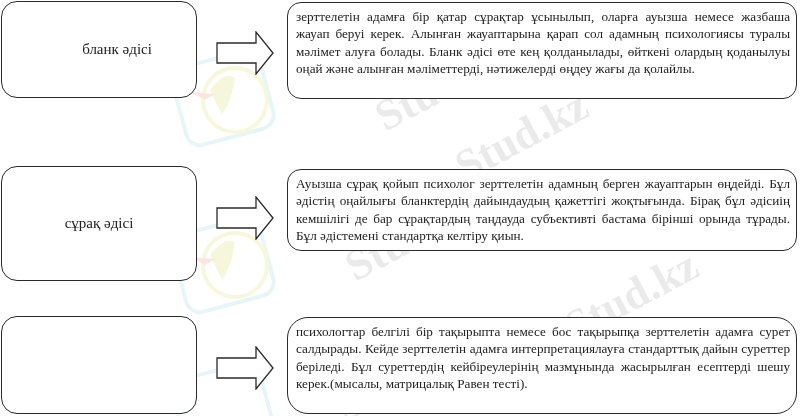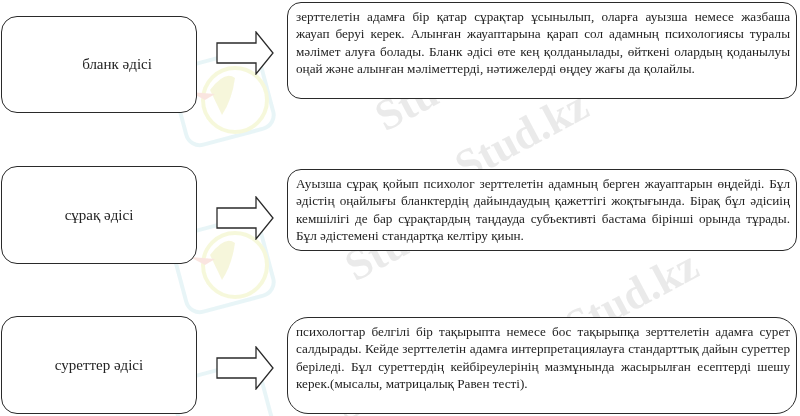--- a/index.html
+++ b/index.html
@@ -33,41 +33,40 @@
       <rect x="178" y="370" width="90" height="80" rx="14" transform="rotate(-15 223 410)" fill="none" stroke="#bfe3ea" stroke-width="4"></rect>
     </g>
   </svg>
   <div class="wm-text" style="left:370px;top:60px;">Stud.kz</div>
   <div class="wm-text" style="left:450px;top:110px;">Stud.kz</div>
   <div class="wm-text" style="left:340px;top:210px;">Stud.kz</div>
   <div class="wm-text" style="left:560px;top:270px;">Stud.kz</div>
   <div class="wm-text" style="left:330px;top:350px;">Stud.kz</div>
 </div>
 
-<div class="method-box" style="top:16px;height:97px;padding-left:36px;">
+<div class="method-box" style="top:1px;height:97px;padding-left:36px;">
   <span>бланк әдісі</span>
 </div>
 <svg class="arrow" style="top:31px;" viewBox="0 0 58 44">
   <polygon points="1,12 40,12 40,1 57,22 40,43 40,32 1,32" fill="#fff" stroke="#2a2a2a" stroke-width="1.3"></polygon>
 </svg>
 <div class="desc-box" style="top:2px;height:97px;">
   <span>зерттелетін адамға бір қатар сұрақтар ұсынылып, оларға ауызша немесе жазбаша жауап беруі керек. Алынған жауаптарына қарап сол адамның психологиясы туралы мәлімет алуға болады. Бланк әдісі өте кең қолданылады, өйткені олардың қоданылуы оңай және алынған мәліметтерді, нәтижелерді өңдеу жағы да қолайлы.</span>
 </div>
 
-<div class="method-box" style="top:166px;height:98px;">
+<div class="method-box" style="top:166px;height:115px;">
   <span>сұрақ әдісі</span>
 </div>
 <svg class="arrow" style="top:196px;" viewBox="0 0 58 44">
   <polygon points="1,12 40,12 40,1 57,22 40,43 40,32 1,32" fill="#fff" stroke="#2a2a2a" stroke-width="1.3"></polygon>
 </svg>
 <div class="desc-box" style="top:169px;height:82px;">
   <span>Ауызша сұрақ қойып психолог зерттелетін адамның берген жауаптарын өңдейді. Бұл әдістің оңайлығы бланктердің дайындаудың қажеттігі жоқтығында. Бірақ бұл әдісиің кемшілігі де бар сұрақтардың таңдауда субъективті бастама бірінші орында тұрады. Бұл әдістемені стандартқа келтіру қиын.</span>
 </div>
 
 <div class="method-box" style="top:316px;height:98px;flex-direction:column;">
-  <span>суреттер әдісі</span>
 </div>
 <svg class="arrow" style="top:346px;" viewBox="0 0 58 44">
   <polygon points="1,12 40,12 40,1 57,22 40,43 40,32 1,32" fill="#fff" stroke="#2a2a2a" stroke-width="1.3"></polygon>
 </svg>
 <div class="desc-box" style="top:317px;height:97px;border-radius:21px;">
   <span>психологтар белгілі бір тақырыпта немесе бос тақырыпқа зерттелетін адамға сурет салдырады. Кейде зерттелетін адамға интерпретациялауға стандарттық дайын суреттер беріледі. Бұл суреттердің кейбіреулерінің мазмұнында жасырылған есептерді шешу керек.(мысалы, матрицалық Равен тесті).</span>
 </div>
 
 </body></html>

